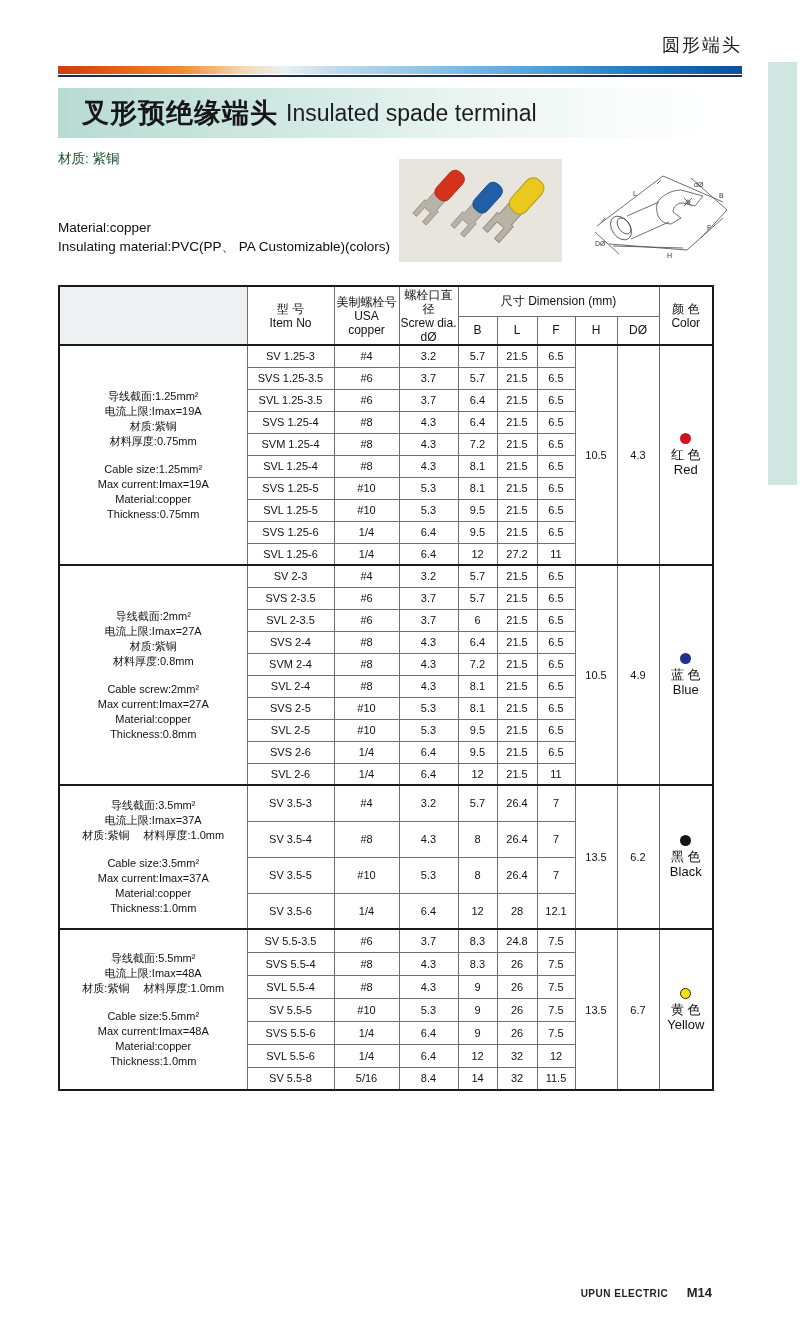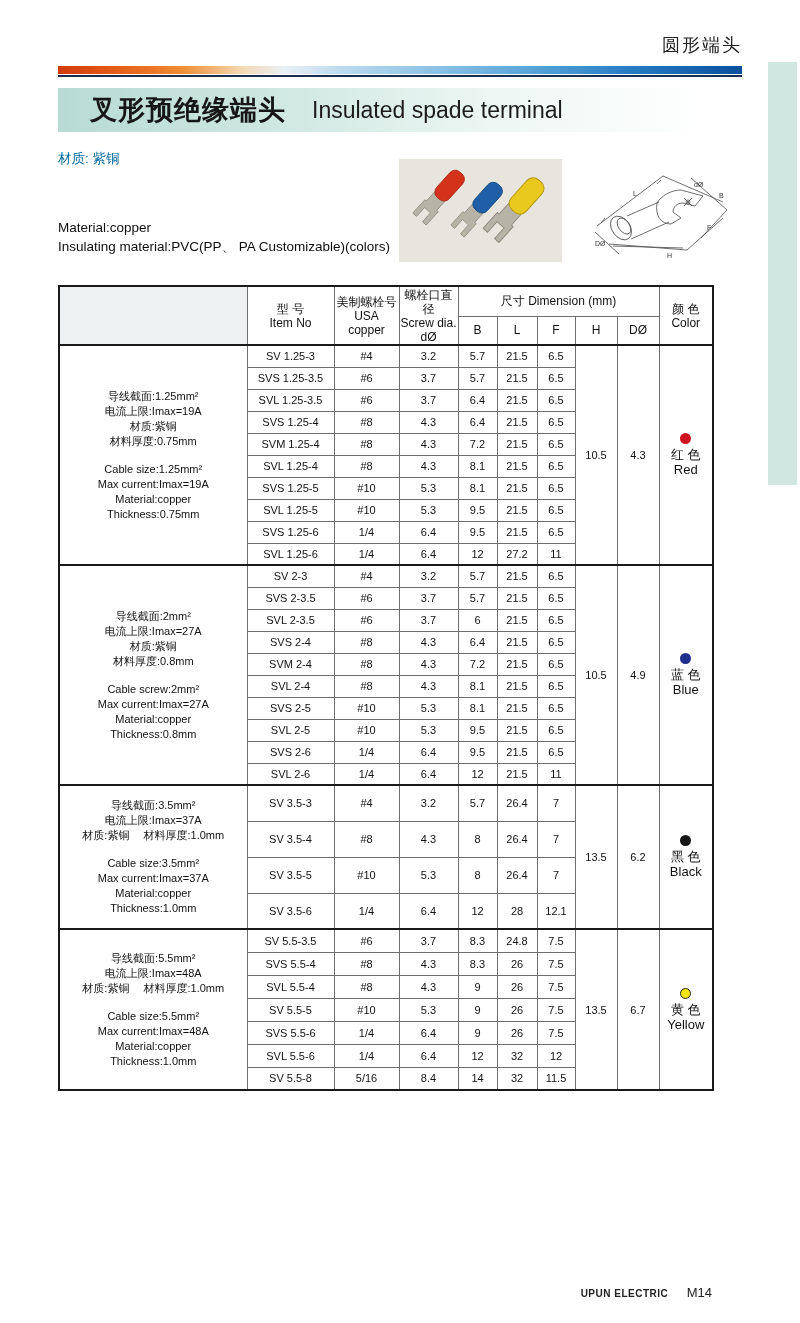--- a/index.html
+++ b/index.html
@@ -8,27 +8,27 @@
 
   .corner-header{position:absolute;top:33px;right:58px;font-size:18px;letter-spacing:2px;color:#222;}
 
   .grad-bar{position:absolute;left:58px;top:66px;width:684px;height:8px;
     background:linear-gradient(to right,#d13a0c 0%,#e75f18 9%,#ef8c33 18%,#f5d9b4 27%,#e8f0f4 33%,
       #b9d9ee 42%,#8cc2e6 55%,#55a2d8 70%,#2378c0 85%,#0a4f9b 100%);}
   .grad-underline{position:absolute;left:58px;top:75px;width:684px;height:2px;background:#1c2b4e;}
 
   .side-strip{position:absolute;left:768px;top:62px;width:29px;height:423px;background:#cfe6e1;}
 
-  .title-band{position:absolute;left:58px;top:88px;width:684px;height:44px;
+  .title-band{position:absolute;left:58px;top:88px;width:684px;height:50px;
     background:linear-gradient(to right,#b7dbd3 0%,#cde7e0 30%,#eef7f4 65%,#ffffff 95%);
-    display:flex;align-items:center;padding-left:32px;box-sizing:border-box;}
+    display:flex;align-items:center;padding-left:24px;box-sizing:border-box;}
   .title-cn{font-size:27px;font-weight:bold;color:#161616;letter-spacing:1px;}
-  .title-en{font-size:23px;color:#1c1c1c;margin-left:26px;}
-
-  .materials-cn{position:absolute;left:58px;top:149px;font-size:13.5px;line-height:19px;color:#0369a1;}
+  .title-en{font-size:23px;color:#1c1c1c;margin-left:8px;}
+
+  .materials-cn{position:absolute;left:58px;top:149px;font-size:13.5px;line-height:19px;color:#14532d;}
   .materials-cn .indent{padding-left:57px;}
   .materials-en{position:absolute;left:58px;top:218px;font-size:13.5px;line-height:19px;color:#0e0e0e;}
 
   .photo{position:absolute;left:399px;top:159px;width:163px;height:103px;background:#e8e5df;}
   .diagram{position:absolute;left:591px;top:166px;width:140px;height:94px;}
 
   table.spec{position:absolute;left:58px;top:285px;width:654px;border-collapse:collapse;
     table-layout:fixed;font-size:11px;color:#111;}
   table.spec{border:2px solid #1a1a1a;}
   table.spec th,table.spec td{border:1px solid #6e6e6e;padding:0;text-align:center;
@@ -41,21 +41,21 @@
   tbody.g2 tr{height:36px;}
   tbody.g3 tr{height:23px;}
   tbody tr.gfirst td{border-top:2px solid #1a1a1a;}
   td.desc{text-align:left;padding:2px 3px 2px 5px;font-size:11px;line-height:15px;}
   td.desc .gap{height:13px;}
   td.colorcell{font-size:13px;line-height:15px;}
   .dot{width:11px;height:11px;border-radius:50%;margin:0 auto 3px auto;box-sizing:border-box;}
 
   .footer{position:absolute;top:1283px;left:0;width:712px;text-align:right;color:#222;}
   .footer .brand{font-size:10px;font-weight:bold;letter-spacing:0.5px;}
-  .footer .pageno{font-size:13px;font-weight:normal;margin-left:14px;}
+  .footer .pageno{font-size:13px;font-weight:bold;margin-left:14px;}
 </style>
 </head>
 <body>
 
 <div class="page">
 
   <div class="corner-header">圆形端头</div>
   <div class="grad-bar"></div>
   <div class="grad-underline"></div>
   <div class="side-strip"></div>

